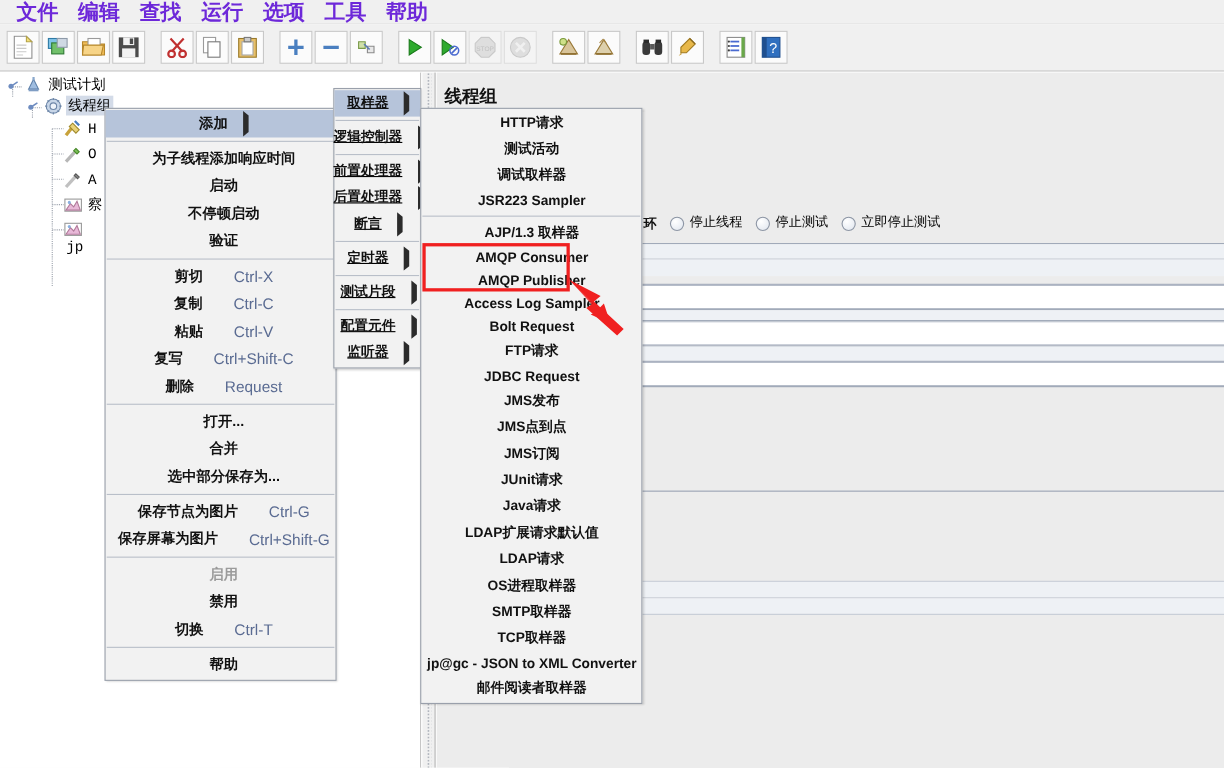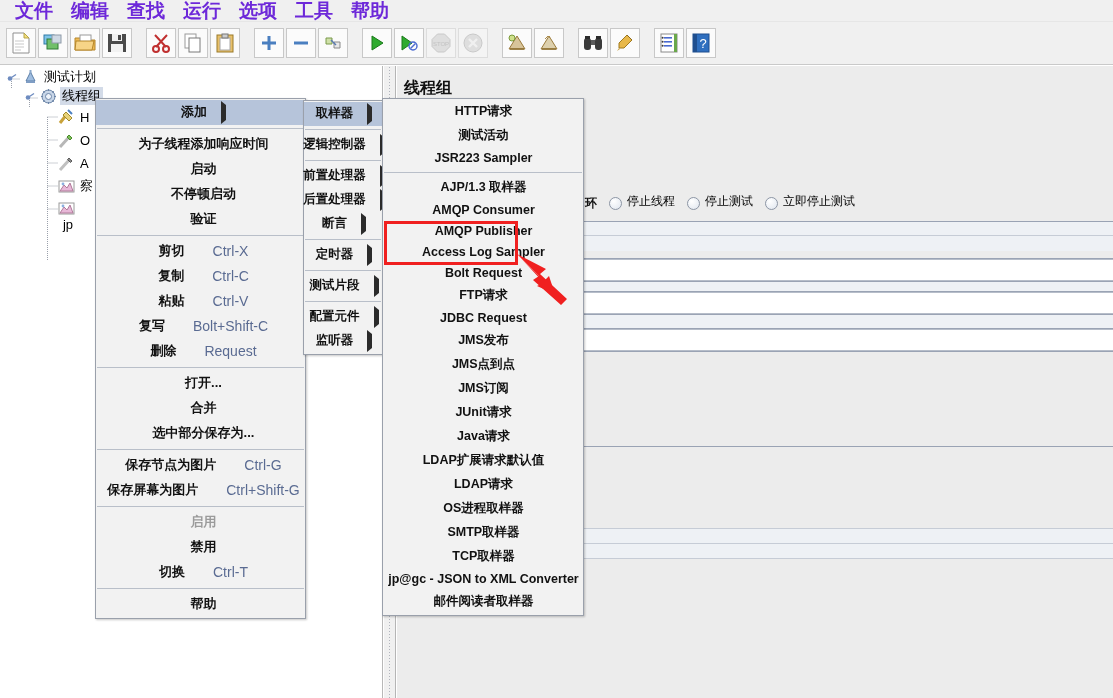--- a/index.html
+++ b/index.html
@@ -36,21 +36,21 @@
   .tsep{width:12px;height:30px;}
   .tbtn svg{display:block;}
   .tbtn.dis{opacity:.45;}
   
   #treepane{
     position:absolute;left:0;top:66px;width:383px;height:632px;
     background:#ffffff;border-right:1px solid #b8b8b8;
     box-sizing:border-box;overflow:hidden;
   }
   .treerow{position:absolute;display:flex;align-items:center;height:18px;white-space:nowrap;}
-  .treerow .tlabel{font-size:13px;color:#000;padding:0 2px;}
+  .treerow .tlabel{font-size:13px;color:#000;padding:0 2px;font-family:Liberation Mono, monospace;}
   .treerow .tlabel.sel{background:#d3dbe8;}
   .tico{width:17px;height:17px;margin-right:3px;flex:0 0 auto;}
   .tknob{position:absolute;width:9px;height:9px;}
   #divider{
     position:absolute;left:383px;top:66px;width:13px;height:632px;
     background:#f0f0f0;border-left:1px solid #ffffff;border-right:1px solid #b5b5b5;
     box-sizing:border-box;
   }
   #divider .dots{
     position:absolute;left:4px;top:0;width:4px;height:632px;
@@ -93,21 +93,21 @@
     white-space:nowrap;cursor:default;
   }
   .pitem.sel{background:#b6c4da;}
   .pitem.gray{color:#9b9b9b;}
   .pitem .acc{font-size:14px;font-weight:normal;color:#5a6b92;margin-left:28px;}
   .pitem .arrow{margin-left:14px;}
   .psep{height:1px;background:#b9bfc9;margin:3px 1px;}
   #menu1{left:95px;top:98px;width:211px;}
   #menu1 .pitem{padding-left:14px;padding-right:8px;}
   
-  #menu2{left:303px;top:100px;width:80px;}
+  #menu2{left:303px;top:80px;width:80px;text-decoration:underline;}
   #menu2 .pitem{padding-left:8px;padding-right:6px;font-size:12.5px;}
   
   #menu3{left:382px;top:98px;width:202px;}
   #menu3 .pitem{padding-left:7px;padding-right:6px;font-size:12.5px;}
   .tri{
     width:0;height:0;border-left:5px solid #2b2b2b;
     border-top:4px solid transparent;border-bottom:4px solid transparent;
   }
   
   #redbox{
@@ -475,21 +475,21 @@
     <div class="pitem">
       <span>复制</span>
       <span class="acc">Ctrl-C</span>
     </div>
     <div class="pitem">
       <span>粘贴</span>
       <span class="acc">Ctrl-V</span>
     </div>
     <div class="pitem">
       <span>复写</span>
-      <span class="acc">Bolt+Shift-C</span>
+      <span class="acc">Ctrl+Shift-C</span>
     </div>
     <div class="pitem">
       <span>删除</span>
       <span class="acc">Request</span>
     </div>
     <div class="psep"></div>
     <div class="pitem">
       <span>打开...</span>
       <span></span>
     </div>
@@ -574,20 +574,24 @@
     </div>
   </div>
 
 <div class="popup" id="menu3">
     <div class="pitem">
       <span>HTTP请求</span>
       <span></span>
     </div>
     <div class="pitem">
       <span>测试活动</span>
+      <span></span>
+    </div>
+    <div class="pitem">
+      <span>调试取样器</span>
       <span></span>
     </div>
     <div class="pitem">
       <span>JSR223 Sampler</span>
       <span></span>
     </div>
     <div class="psep"></div>
     <div class="pitem">
       <span>AJP/1.3 取样器</span>
       <span></span>

